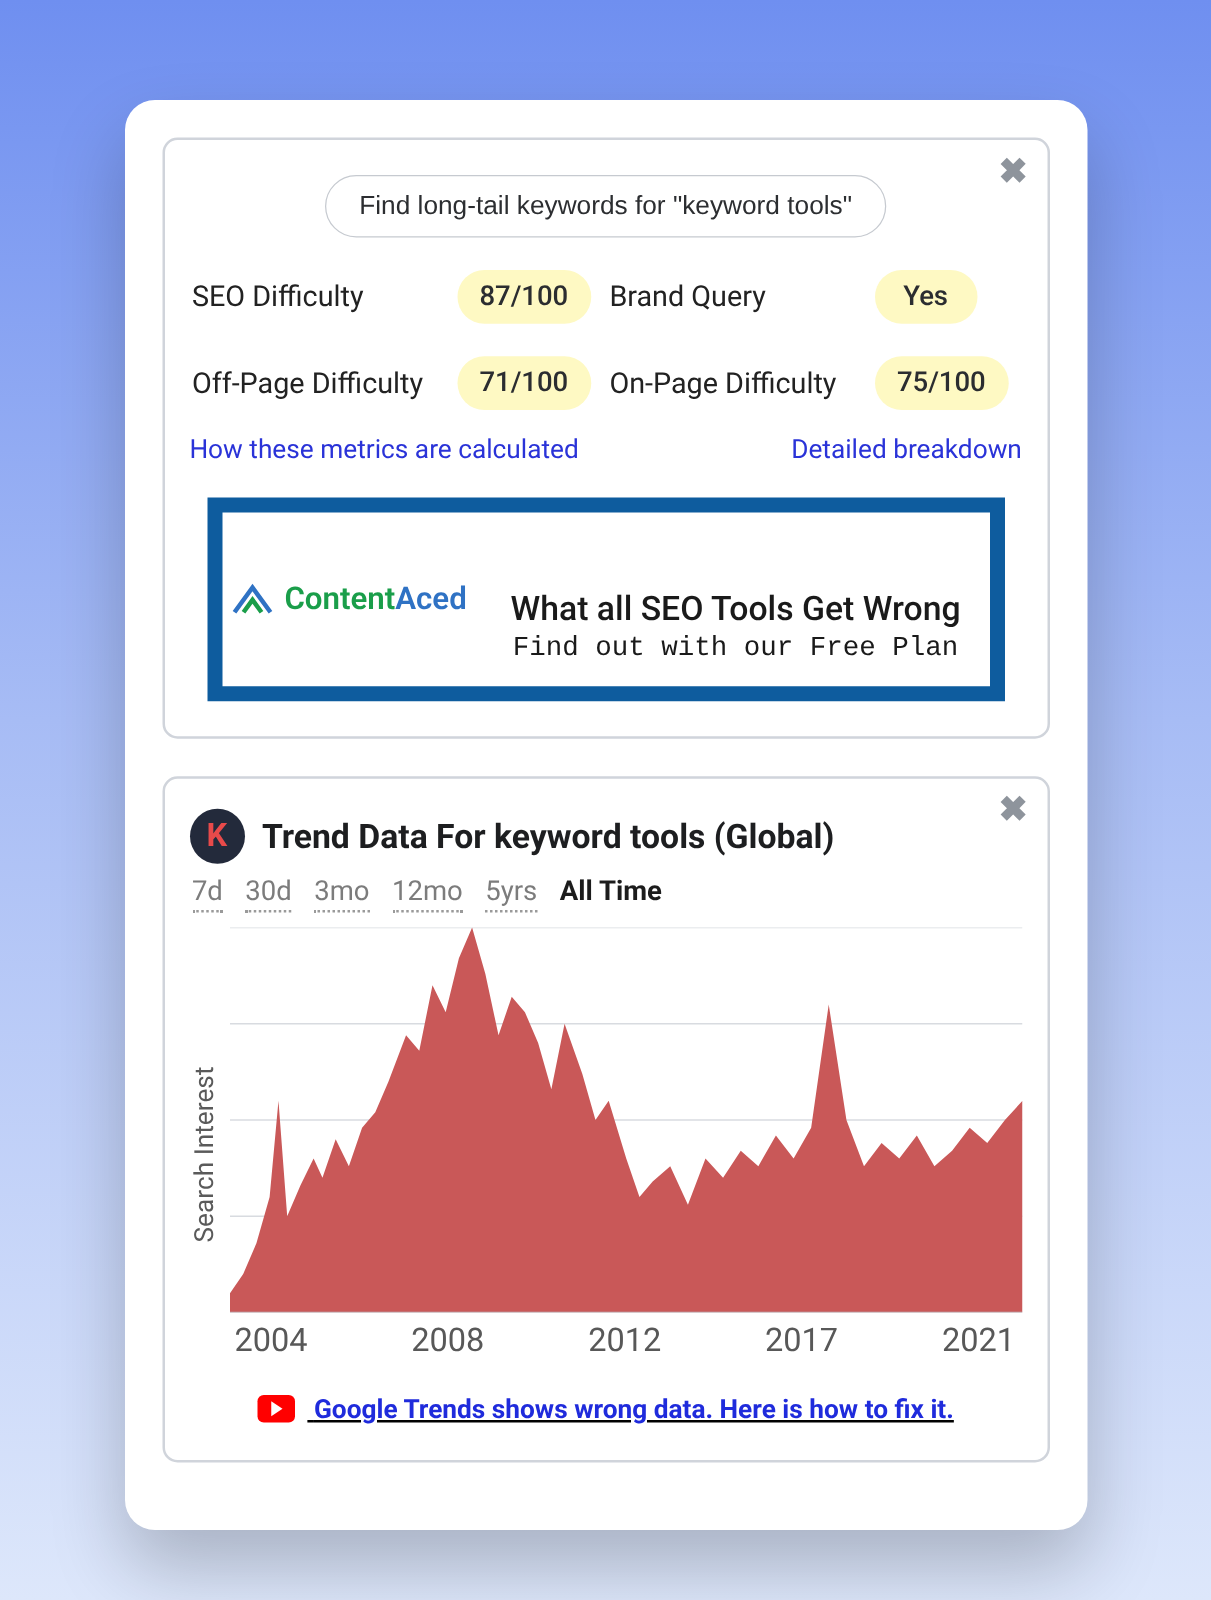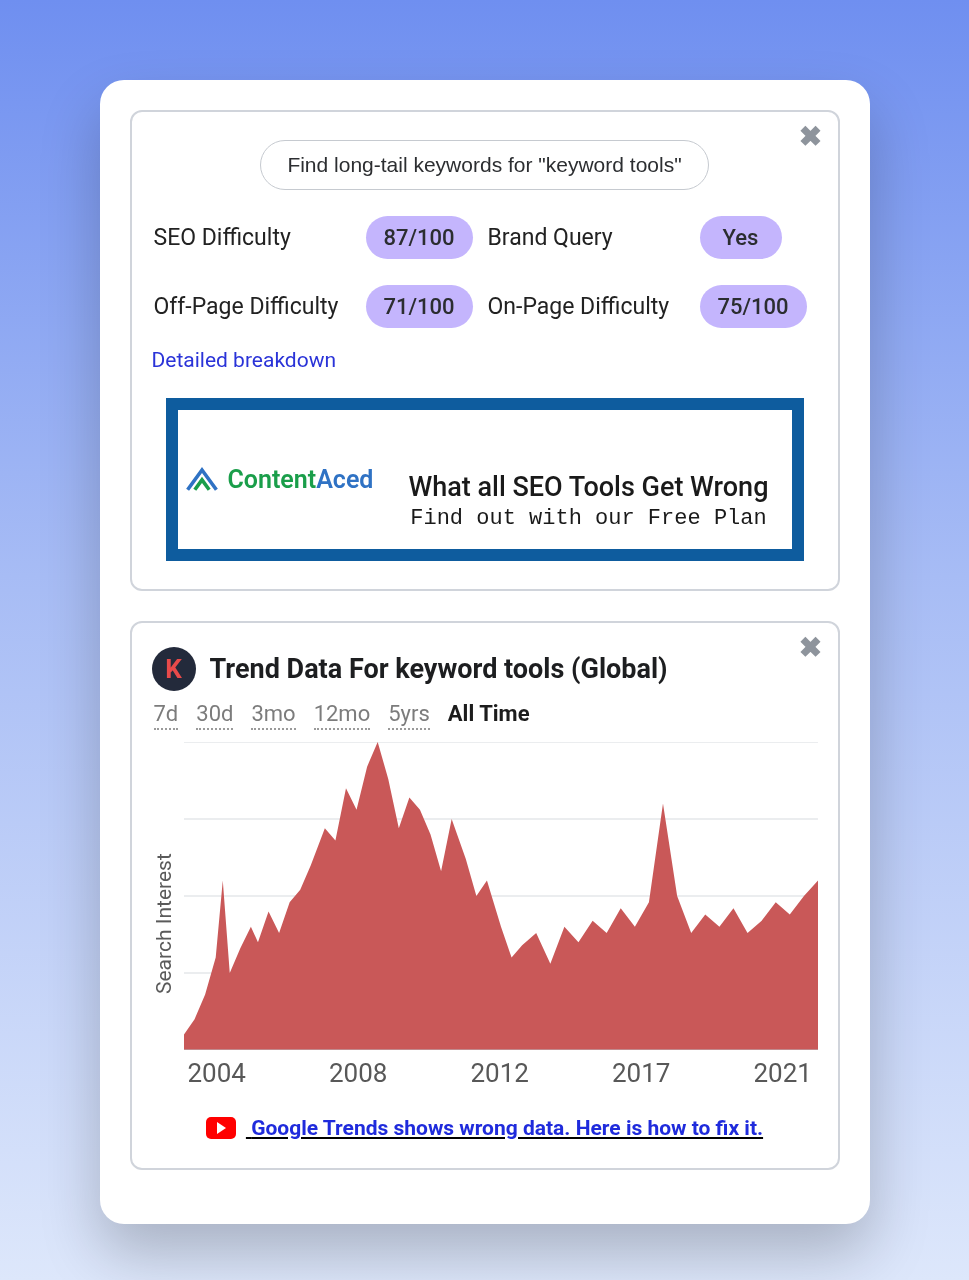--- a/index.html
+++ b/index.html
@@ -26,21 +26,21 @@
     display:block;margin:4px auto 26px;border:1px solid #c6cad0;border-radius:999px;
     padding:12px 26px;background:#fff;color:#2c2e31;font-size:21px;
     cursor:pointer;
   }
   .metrics{
     display:grid;grid-template-columns:200px 110px 200px 110px;
     column-gap:12px;row-gap:26px;align-items:center;margin:0 2px 20px;
   }
   .m-label{font-size:23px;color:#222;line-height:1.2;}
   .m-val{
-    background:#c4b5fd;color:#2b2d30;border-radius:999px;
+    background:#fef9c3;color:#2b2d30;border-radius:999px;
     padding:9px 18px;font-size:22px;font-weight:500;text-align:center;
     justify-self:start;min-width:82px;box-sizing:border-box;
   }
   .links{display:flex;justify-content:space-between;margin-top:4px;font-size:21px;}
   .links a{color:#2a33d8;text-decoration:none;cursor:pointer;}
   .ad{
     margin:26px 14px 0;border:12px solid #0e5c9e;background:#fff;
     display:flex;align-items:center;padding:18px 14px 18px 6px;gap:26px;
     filter:blur(.4px);
   }
@@ -101,20 +101,21 @@
       <div class="m-val">87/100</div>
       <div class="m-label">Brand Query</div>
       <div class="m-val">Yes</div>
       <div class="m-label">Off-Page Difficulty</div>
       <div class="m-val">71/100</div>
       <div class="m-label">On-Page Difficulty</div>
       <div class="m-val">75/100</div>
     </div>
 
     <div class="links">
+      <a>How these metrics are calculated</a>
       <a>Detailed breakdown</a>
     </div>
 
     <div class="ad">
       <div class="ad-logo">
         <svg class="ad-icon" viewBox="0 0 40 32">
           <path d="M4 28 L20 6 L36 28" fill="none" stroke="#2f72c4" stroke-width="4"></path>
           <path d="M12 28 L20 17 L28 28" fill="none" stroke="#1a9e4a" stroke-width="4"></path>
         </svg>
         <span><span class="p1">Content</span><span class="p2">Aced</span></span>

